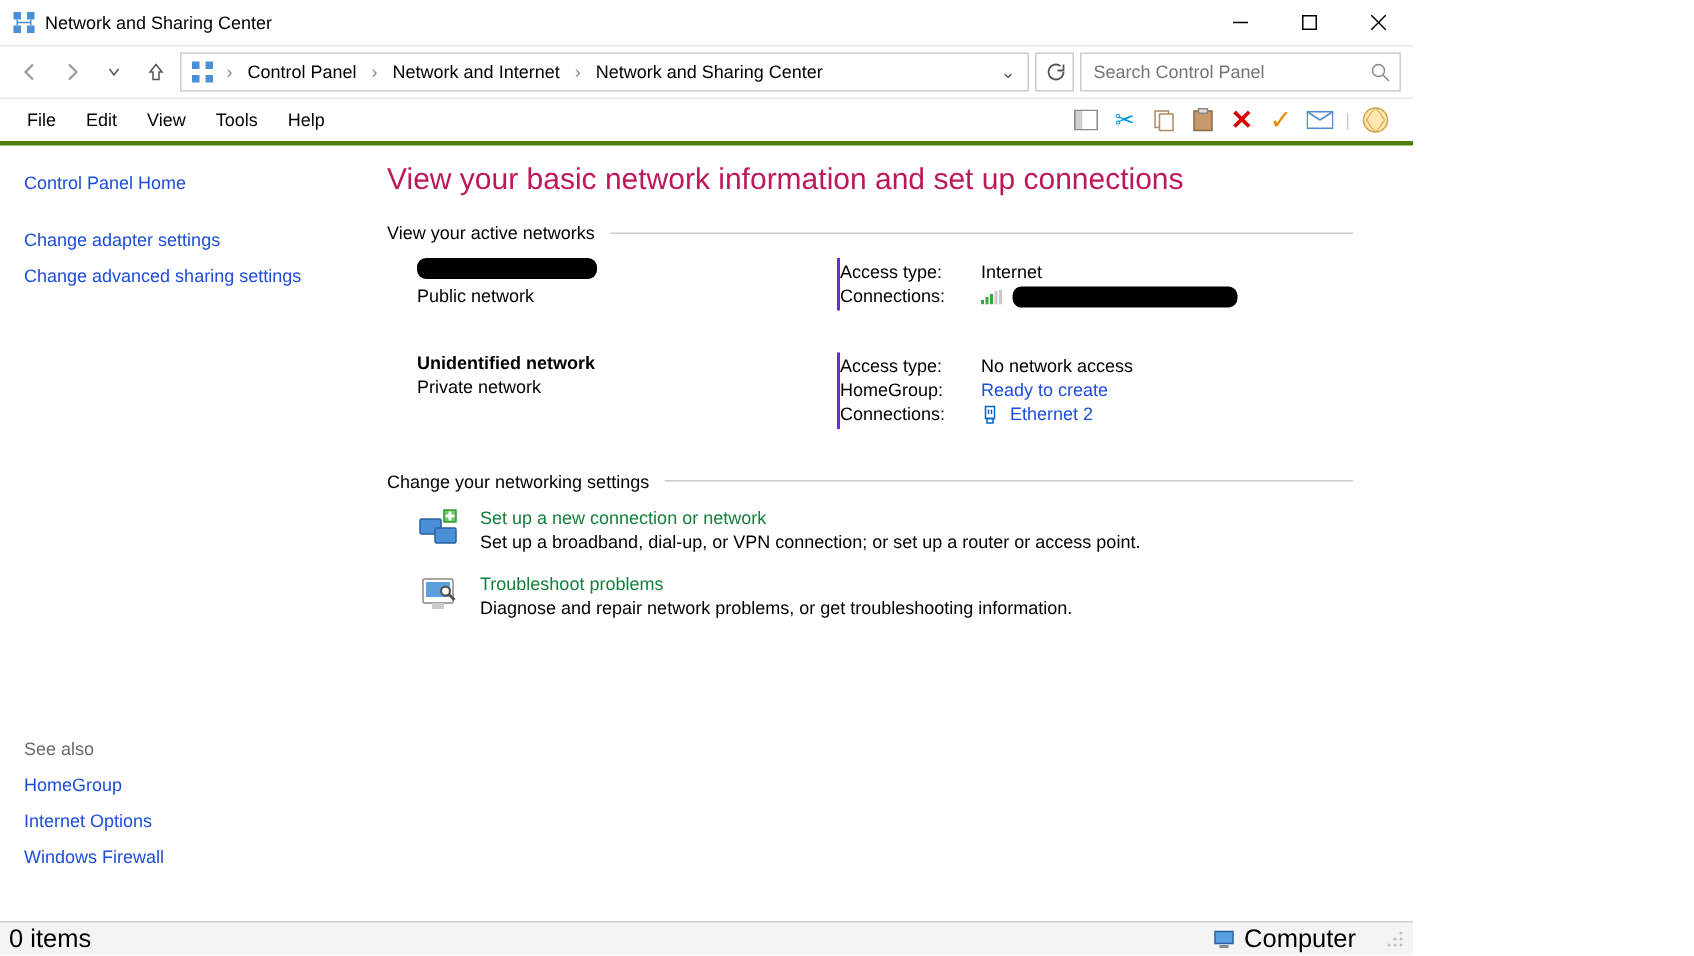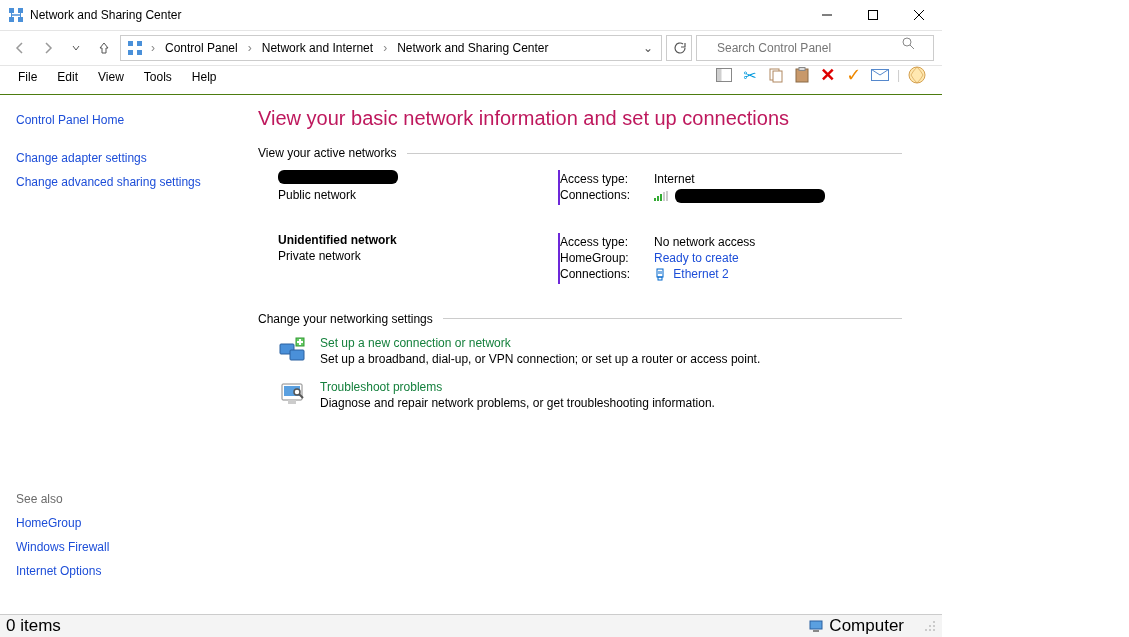--- a/index.html
+++ b/index.html
@@ -10,24 +10,24 @@
 .titlebar .spacer{flex:1}
 .win-controls{display:flex;height:30px}
 .win-controls .btn{width:46px;display:flex;align-items:center;justify-content:center;font-size:14px}
 .navbar{height:34px;border-top:1px solid #e5e5e5;border-bottom:1px solid #e5e5e5;display:flex;align-items:center;padding:0 8px;gap:4px}
 .navbar .nav-btn{width:24px;height:24px;display:flex;align-items:center;justify-content:center;color:#7a7a7a}
 .breadcrumb{flex:1;height:24px;border:1px solid #ccc;display:flex;align-items:center;padding:0 4px;gap:2px}
 .breadcrumb .bc-icon{width:16px;height:16px;margin:0 2px}
 .breadcrumb .sep{color:#888;padding:0 4px}
 .breadcrumb .bc-item{padding:2px 4px}
 .refresh-box{width:24px;height:24px;border:1px solid #ccc;display:flex;align-items:center;justify-content:center;color:#555}
-.search-box{width:200px;height:24px;border:1px solid #ccc;display:flex;padding:0 18px;color:#777}
+.search-box{width:200px;height:24px;border:1px solid #ccc;display:flex;align-items:center;padding:0 6px;color:#777}
 .search-box input{border:none;outline:none;flex:1;font-size:12px;color:#000}
 .search-box .search-icon{color:#777}
-.menubar{height:28px;display:flex;align-items:flex-start;padding:0 8px;border-bottom:1px solid #4d7c0f}
+.menubar{height:28px;display:flex;align-items:center;padding:0 8px;border-bottom:3px solid #4d7c0f}
 .menubar .menu-item{padding:4px 10px}
 .menubar .spacer{flex:1}
 .toolbar-icons{display:flex;gap:8px;align-items:center;padding-right:8px}
 .toolbar-icons .ti{width:18px;height:18px;display:flex;align-items:center;justify-content:center}
 .body{flex:1;display:flex;overflow:hidden}
 .sidebar{width:210px;padding:18px 16px;display:flex;flex-direction:column}
 .sidebar .link{color:#1d4ed8;margin-bottom:10px;cursor:pointer}
 .sidebar .see-also-hdr{color:#6b6b6b;margin-bottom:10px}
 .sidebar .bottom{margin-top:auto;padding-bottom:8px}
 .main{flex:1;padding:12px 40px 12px 16px;overflow:auto}
@@ -196,22 +196,22 @@
 
   <div class="body">
     <div class="sidebar">
       <div class="link">Control Panel Home</div>
       <div style="height:14px"></div>
       <div class="link">Change adapter settings</div>
       <div class="link">Change advanced sharing settings</div>
       <div class="bottom">
         <div class="see-also-hdr">See also</div>
         <div class="link">HomeGroup</div>
+        <div class="link">Internet Options</div>
         <div class="link">Windows Firewall</div>
-        <div class="link">Internet Options</div>
       </div>
     </div>
 
     <div class="main">
       <h1>View your basic network information and set up connections</h1>
 
       <div class="section-title">
         <span class="txt">View your active networks</span>
         <span class="line"></span>
       </div>

